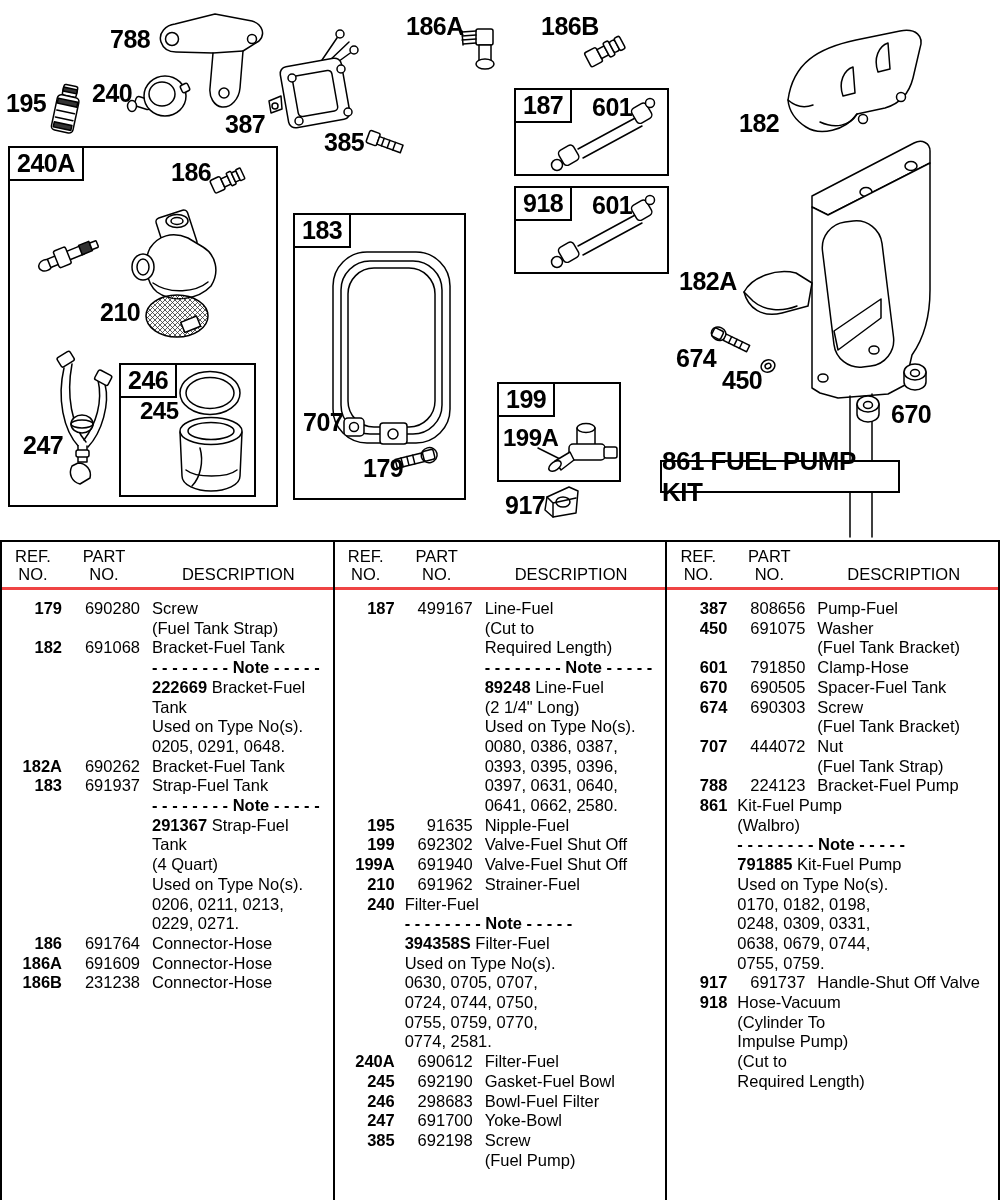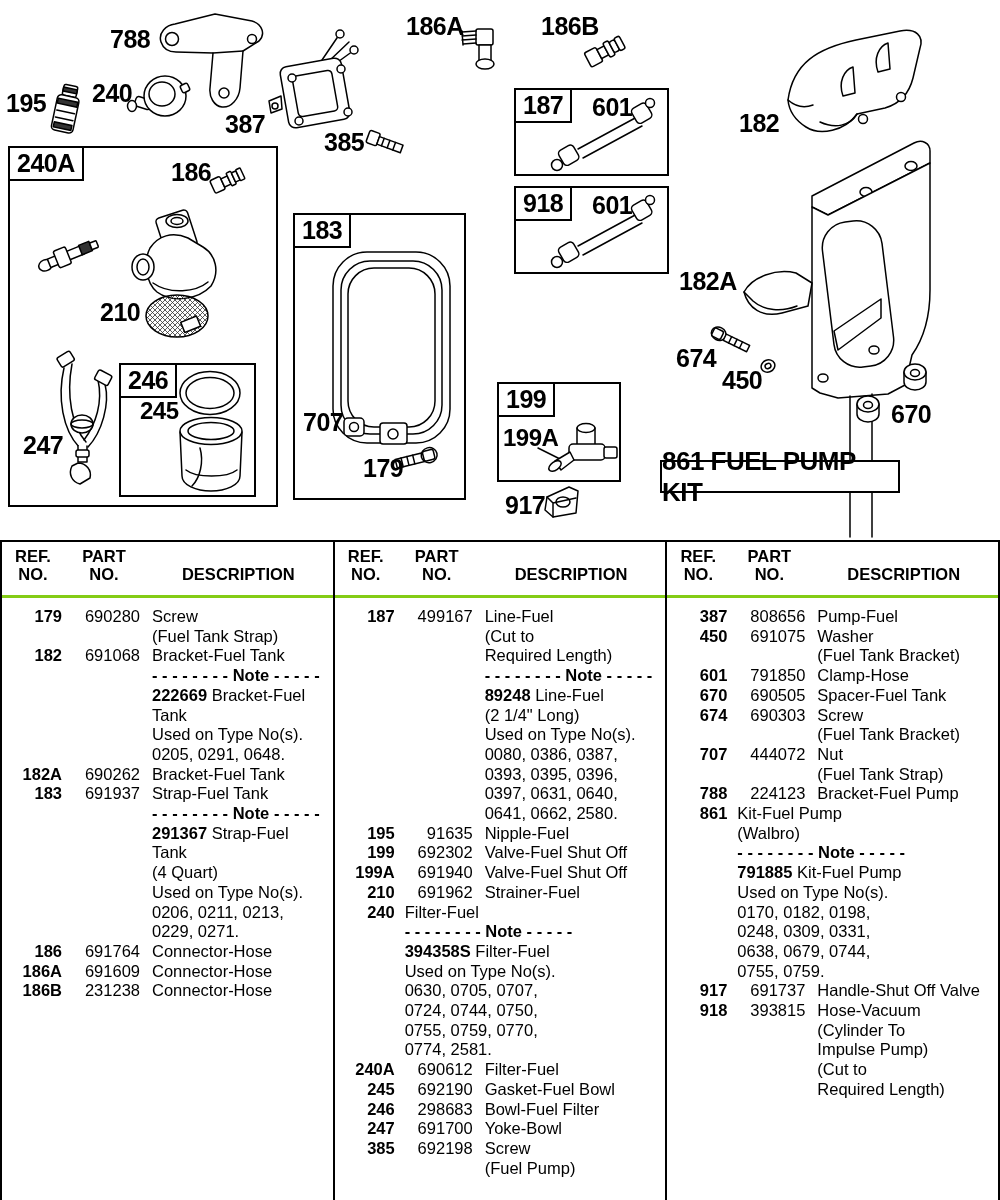--- a/index.html
+++ b/index.html
@@ -13,22 +13,22 @@
   .plabel{position:absolute;font-weight:700;font-size:25px;line-height:26px;letter-spacing:-0.5px;z-index:3;white-space:nowrap;}
   .plabel.sm{font-size:24px;}
   .kitbox{position:absolute;left:660px;top:460px;width:236px;height:29px;border:2px solid #000;
           display:flex;align-items:center;justify-content:center;font-weight:700;font-size:26px;
           letter-spacing:-0.5px;z-index:3;background:#fff;}
   
   .ptable{position:absolute;left:0;top:540px;width:996px;height:660px;border:2px solid #000;
           display:flex;z-index:2;background:#fff;}
   .tcol{flex:1;border-right:2px solid #000;display:flex;flex-direction:column;overflow:hidden;}
   .tcol:last-child{border-right:none;}
-  .thead{height:41px;border-bottom:3px solid #84cc16;display:grid;grid-template-columns:62px 80px 1fr;
-         align-items:end;padding-bottom:12px;font-weight:bold;}
+  .thead{height:41px;border-bottom:3px solid #ef4444;display:grid;grid-template-columns:62px 80px 1fr;
+         align-items:end;padding-bottom:4px;}
   .thead .h{text-align:center;font-size:16.5px;line-height:18px;}
   .tbody{padding-top:9px;}
   .trow{display:grid;grid-template-columns:62px 80px 1fr;font-size:16.5px;line-height:19.7px;}
   .tref{font-weight:700;text-align:right;padding-right:2px;}
   .tpart{font-weight:400;text-align:right;padding-right:4px;}
   .tdesc{padding-left:8px;}
   .dline{white-space:nowrap;}
   .bld{font-weight:700;}
 </style>
 </head>
@@ -591,21 +591,20 @@
           </div>
           <div class="trow">
             <div class="tref">917</div>
             <div class="tpart">691737</div>
             <div class="tdesc">
               <div class="dline">Handle-Shut Off Valve</div>
             </div>
           </div>
           <div class="trow">
             <div class="tref">918</div>
-            <div class="tpart">393815</div>
             <div class="tdesc">
               <div class="dline">Hose-Vacuum</div>
               <div class="dline">(Cylinder To</div>
               <div class="dline">Impulse Pump)</div>
               <div class="dline">(Cut to</div>
               <div class="dline">Required Length)</div>
             </div>
           </div>
         </div>
       </div>

